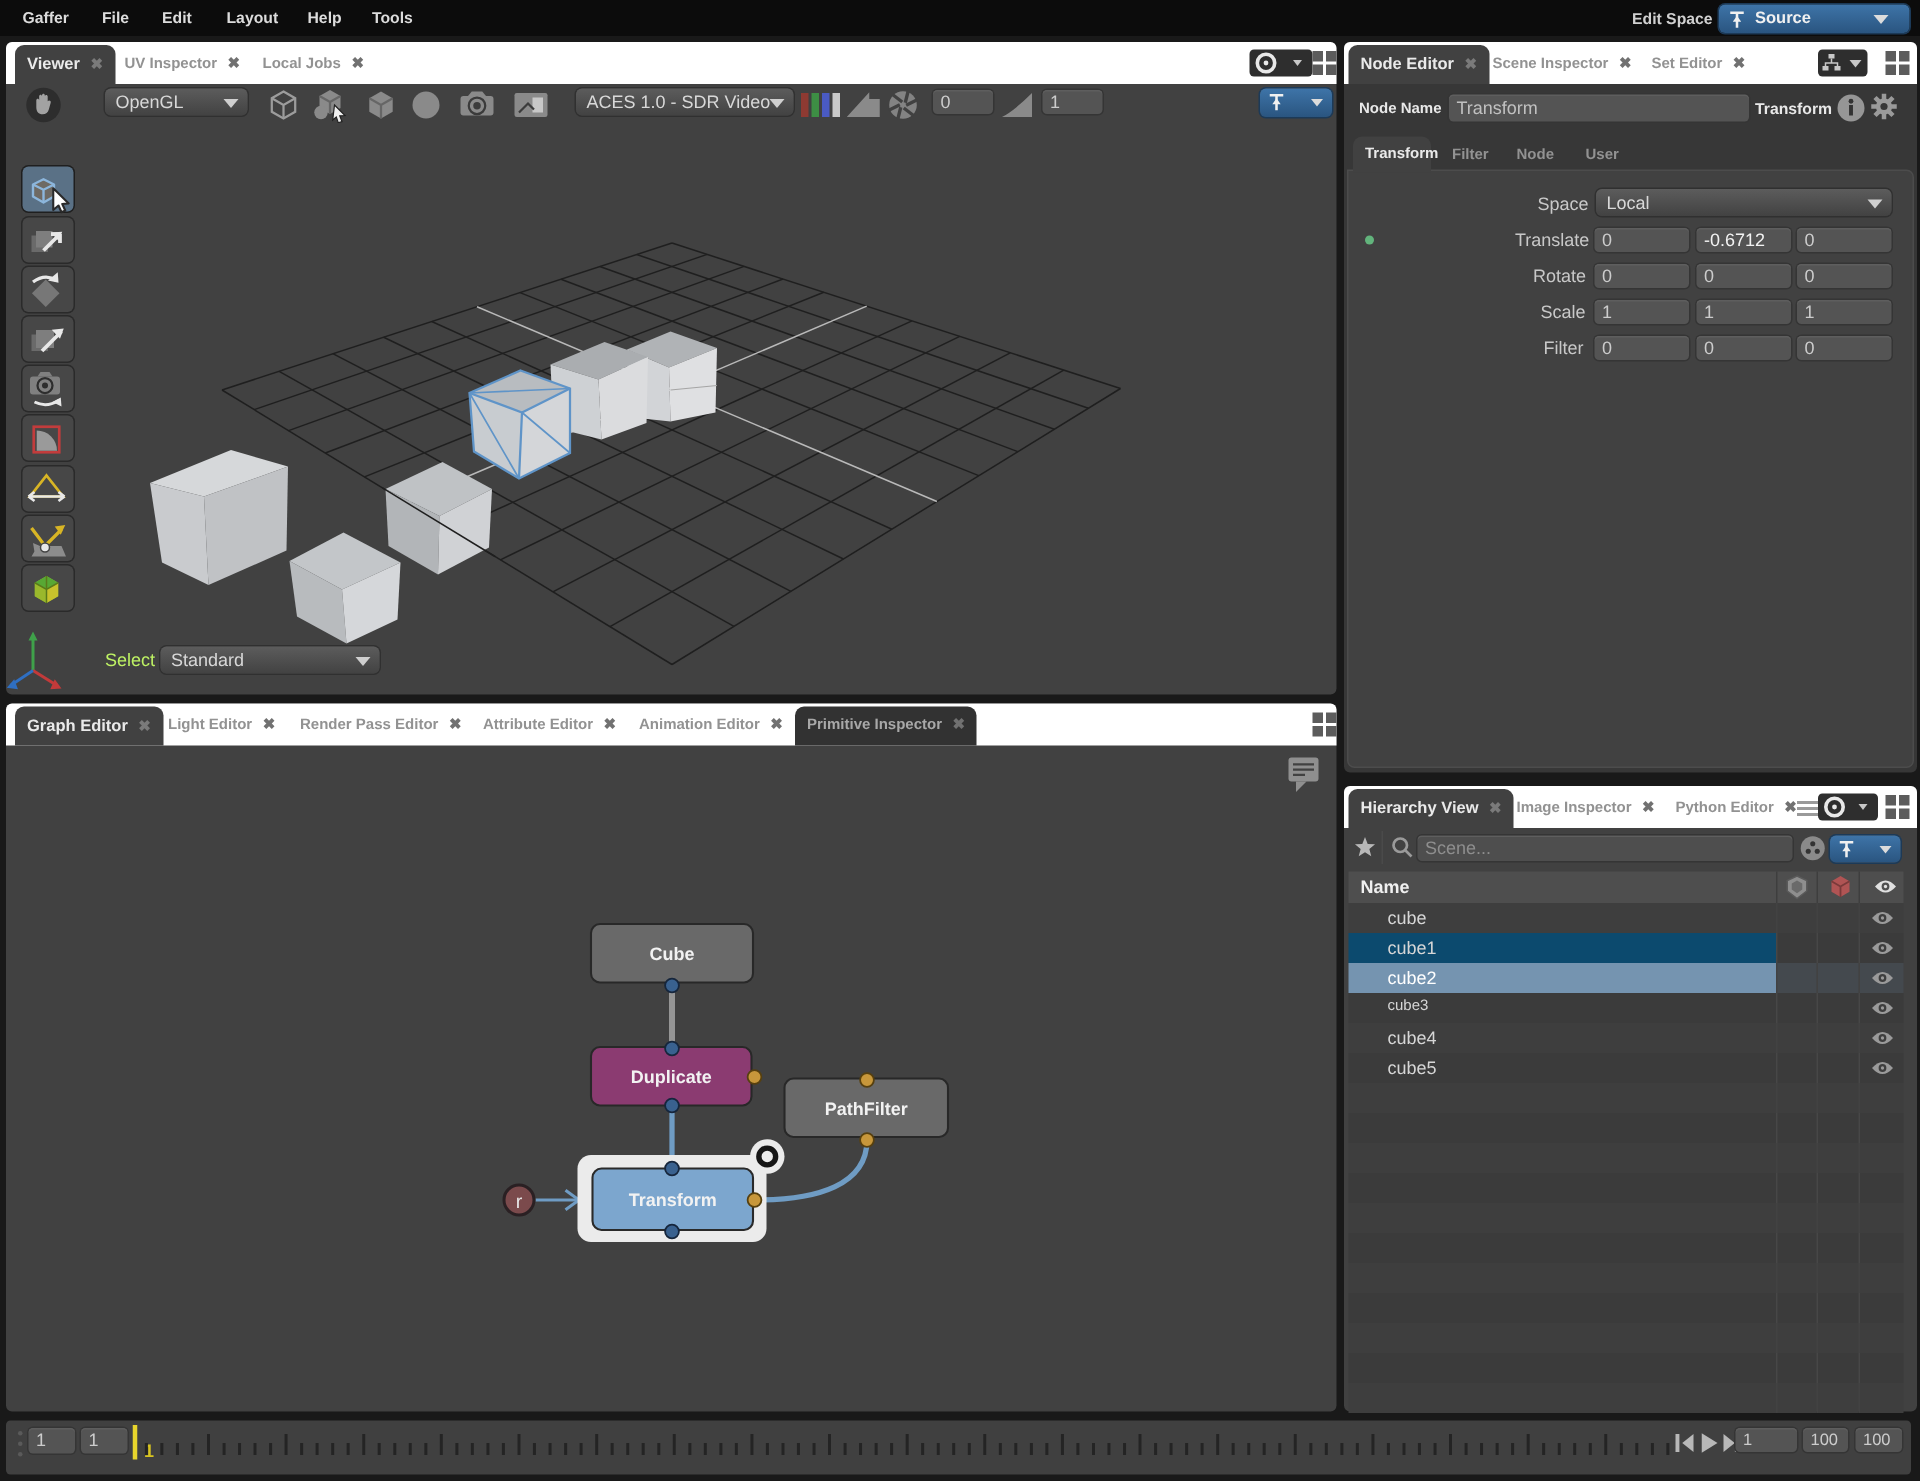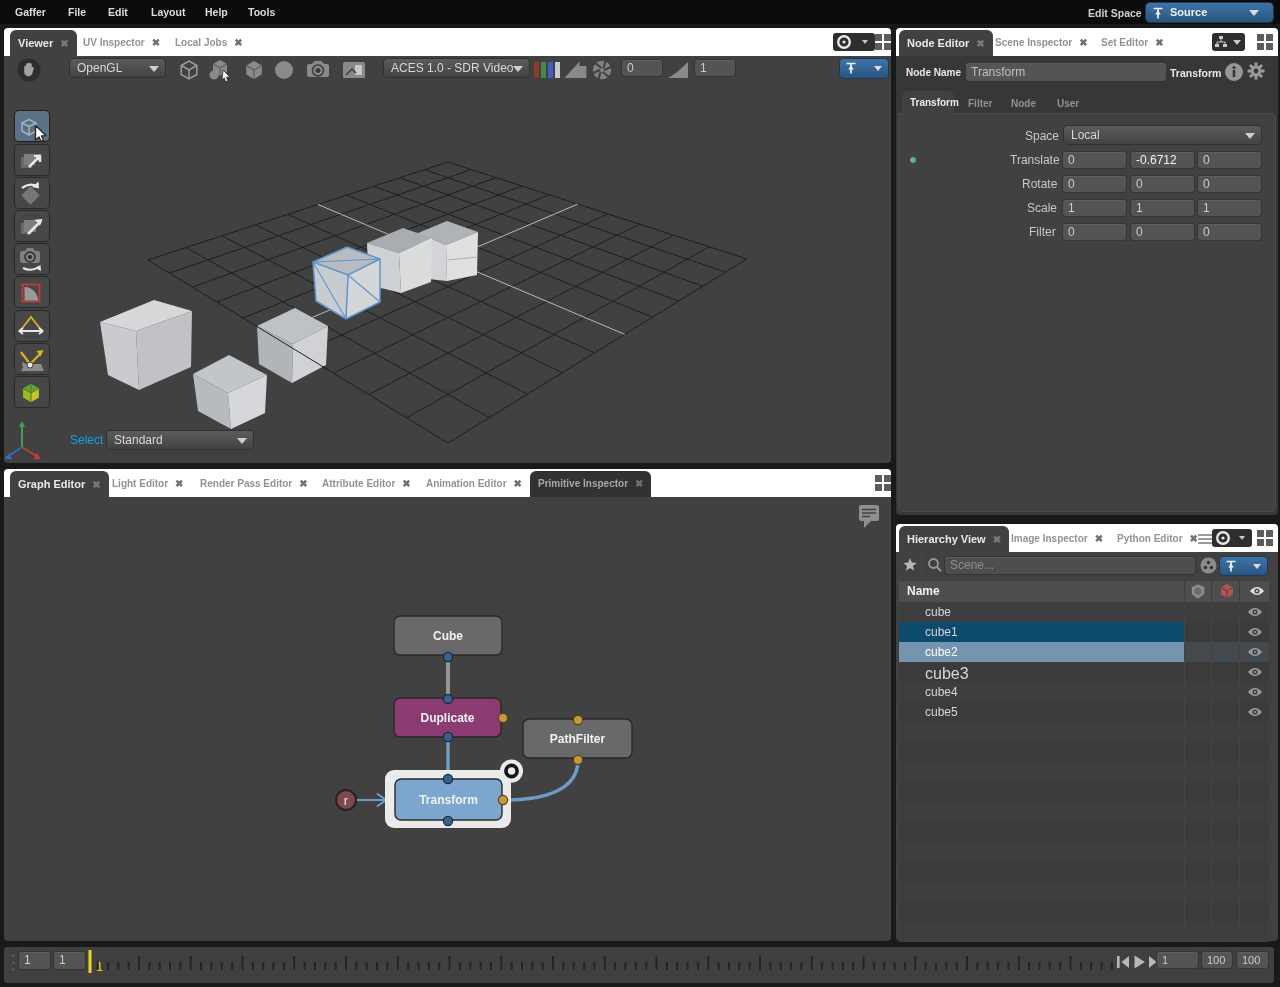--- a/index.html
+++ b/index.html
@@ -218,21 +218,21 @@
 <g stroke-width="2" fill="none">
 <line x1="22" y1="447" x2="22" y2="424" stroke="#3fa14a"></line>
           <path d="M19 427 L22 421 L25 427" fill="#3fa14a" stroke="none"></path>
 <line x1="22" y1="447" x2="38" y2="457" stroke="#c23a3a"></line>
           <path d="M33.5 459.5 L41 459 L36.5 452.8" fill="#c23a3a" stroke="none"></path>
 <line x1="22" y1="447" x2="7" y2="457" stroke="#2f6fc2"></line>
           <path d="M9.5 452.9 L4.5 458.5 L12 459.5" fill="#2f6fc2" stroke="none"></path>
 </g>
       </svg>
 
-  <span class="lab" style="left:66px;top:405px;color:#0ea5e9">Select</span>
+  <span class="lab" style="left:66px;top:405px;color:#bef264">Select</span>
   <div class="dd" style="left:103px;top:403px;width:146px;height:18px">Standard<div class="arr"></div></div>
 
   <div class="lbtn sel" style="top:83px"></div>
   <div class="lbtn" style="top:117px"></div>
   <div class="lbtn" style="top:150px"></div>
   <div class="lbtn" style="top:183px"></div>
   <div class="lbtn" style="top:216px"></div>
   <div class="lbtn" style="top:249px"></div>
   <div class="lbtn" style="top:283px"></div>
   <div class="lbtn" style="top:316px"></div>
@@ -496,21 +496,21 @@
 <div style="position:absolute;left:288px;top:118px;width:27px;height:20px;background:#44494e;border-left:1px solid #424242"></div>
 <div style="position:absolute;left:315px;top:118px;width:28px;height:20px;background:#44494e;border-left:1px solid #424242"></div>
 <div style="position:absolute;left:343px;top:118px;width:30px;height:20px;background:#44494e;border-left:1px solid #424242">
           <svg width="16" height="10" style="position:absolute;left:7px;top:5px" viewBox="0 0 16 10">
             <path d="M1 5 Q8 -3 15 5 Q8 13 1 5 Z" fill="#9a9a9a"></path>
             <circle cx="8" cy="5" r="2.6" fill="#3e3e3e"></circle>
             <circle cx="8" cy="5" r="1.1" fill="#9a9a9a"></circle>
           </svg>
         </div>
 <div style="position:absolute;left:3px;top:138px;width:285px;height:20px;background:#3b3b3b">
-          <span style="position:absolute;left:26px;top:3px;font-size:16px;color:#d6d6d6">cube3</span>
+          <span style="position:absolute;left:26px;top:3px;font-size:10px;color:#d6d6d6">cube3</span>
         </div>
 <div style="position:absolute;left:288px;top:138px;width:27px;height:20px;background:#3b3b3b;border-left:1px solid #474747"></div>
 <div style="position:absolute;left:315px;top:138px;width:28px;height:20px;background:#3b3b3b;border-left:1px solid #474747"></div>
 <div style="position:absolute;left:343px;top:138px;width:30px;height:20px;background:#3b3b3b;border-left:1px solid #474747">
           <svg width="16" height="10" style="position:absolute;left:7px;top:5px" viewBox="0 0 16 10">
             <path d="M1 5 Q8 -3 15 5 Q8 13 1 5 Z" fill="#9a9a9a"></path>
             <circle cx="8" cy="5" r="2.6" fill="#3e3e3e"></circle>
             <circle cx="8" cy="5" r="1.1" fill="#9a9a9a"></circle>
           </svg>
         </div>

